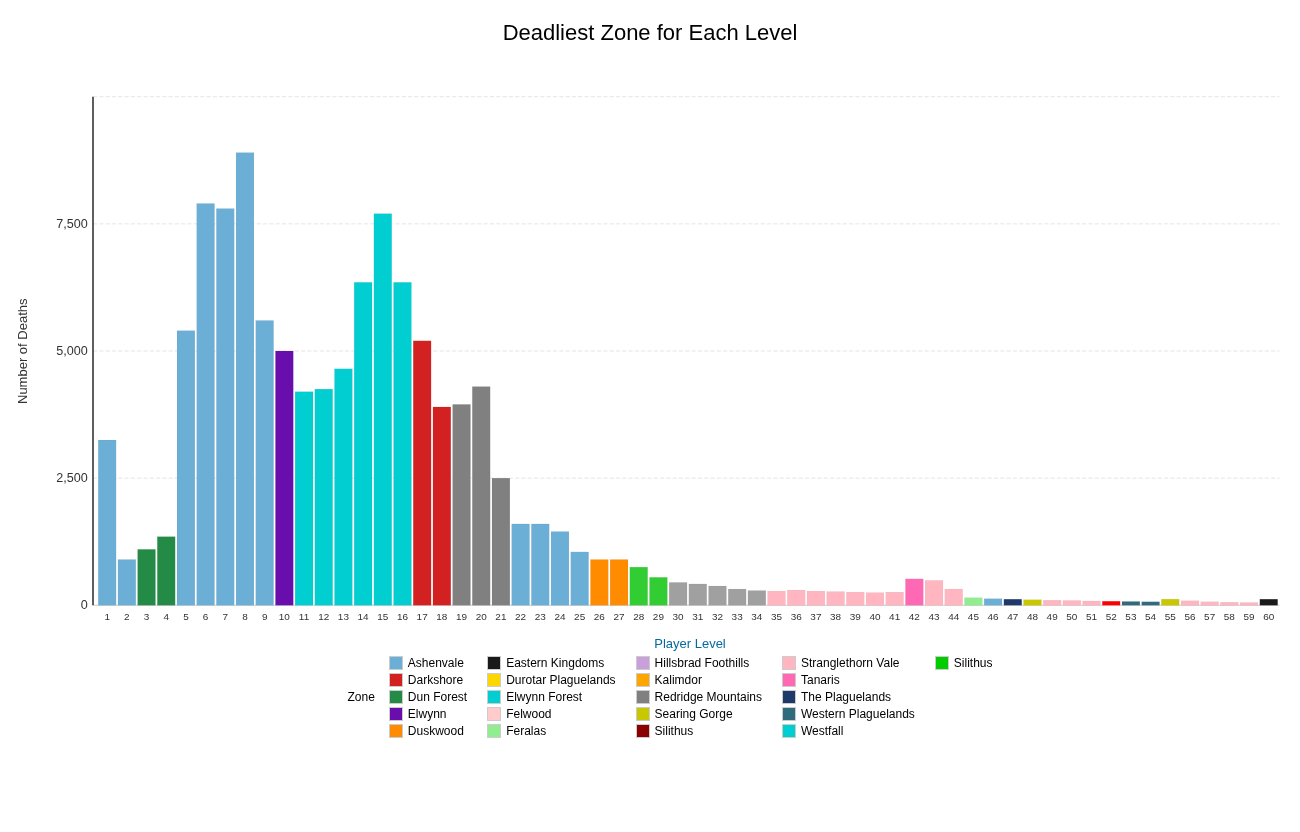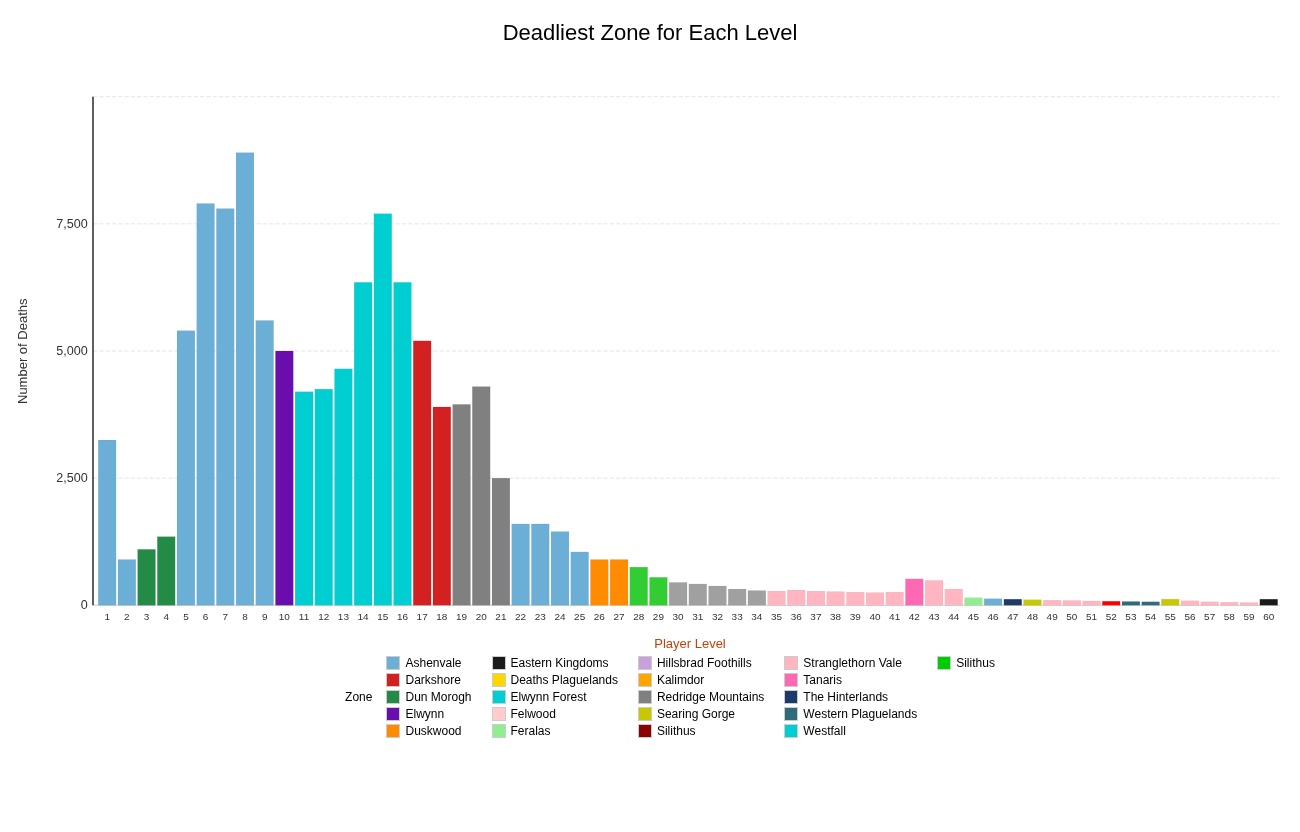--- a/index.html
+++ b/index.html
@@ -218,21 +218,21 @@
           <rect x="1133.75" y="537" width="17" height="3" fill="#ffb6c1" stroke="rgba(0,0,0,0.1)" stroke-width="0.3"></rect>
           <text x="1142.25" y="554" text-anchor="middle" font-size="9.5" fill="#333">58</text>
           <rect x="1152.5" y="537.25" width="17" height="2.75" fill="#ffb6c1" stroke="rgba(0,0,0,0.1)" stroke-width="0.3"></rect>
           <text x="1161" y="554" text-anchor="middle" font-size="9.5" fill="#333">59</text>
           <rect x="1171.25" y="534" width="17" height="6" fill="#1a1a1a" stroke="rgba(0,0,0,0.1)" stroke-width="0.3"></rect>
           <text x="1179.75" y="554" text-anchor="middle" font-size="9.5" fill="#333">60</text>
         </svg>
     </div>
   </div>
 
-  <div style="text-align:center; margin-left:80px; font-size:13px; color:#c2410c; margin-top:-10px;">Player Level</div>
+  <div style="text-align:center; margin-left:80px; font-size:13px; color:#0369a1; margin-top:-10px;">Player Level</div>
 
   <div class="legend-area">
     <div class="legend-wrapper">
       <div style="font-size:12px; margin-right:14px; align-self:center;">Zone</div>
       <div id="legend-grid" class="legend-grid">
       <div class="legend-row">
             <div class="legend-box" style="background-color: rgb(107, 174, 214);"></div>
             <span>Ashenvale</span>
           </div>
           <div class="legend-row">
@@ -250,46 +250,46 @@
           <div class="legend-row">
             <div class="legend-box" style="background-color: rgb(0, 204, 0);"></div>
             <span>Silithus</span>
           </div>
           <div class="legend-row">
             <div class="legend-box" style="background-color: rgb(211, 32, 32);"></div>
             <span>Darkshore</span>
           </div>
           <div class="legend-row">
             <div class="legend-box" style="background-color: rgb(255, 215, 0);"></div>
-            <span>Deaths Plaguelands</span>
+            <span>Durotar Plaguelands</span>
           </div>
           <div class="legend-row">
             <div class="legend-box" style="background-color: rgb(255, 165, 0);"></div>
             <span>Kalimdor</span>
           </div>
           <div class="legend-row">
             <div class="legend-box" style="background-color: rgb(255, 105, 180);"></div>
             <span>Tanaris</span>
           </div>
           <div class="legend-row" style="visibility: hidden;">&nbsp;</div>
           <div class="legend-row">
             <div class="legend-box" style="background-color: rgb(35, 139, 69);"></div>
-            <span>Dun Morogh</span>
+            <span>Dun Forest</span>
           </div>
           <div class="legend-row">
             <div class="legend-box" style="background-color: rgb(0, 206, 209);"></div>
             <span>Elwynn Forest</span>
           </div>
           <div class="legend-row">
             <div class="legend-box" style="background-color: rgb(128, 128, 128);"></div>
             <span>Redridge Mountains</span>
           </div>
           <div class="legend-row">
             <div class="legend-box" style="background-color: rgb(30, 58, 107);"></div>
-            <span>The Hinterlands</span>
+            <span>The Plaguelands</span>
           </div>
           <div class="legend-row" style="visibility: hidden;">&nbsp;</div>
           <div class="legend-row">
             <div class="legend-box" style="background-color: rgb(106, 13, 173);"></div>
             <span>Elwynn</span>
           </div>
           <div class="legend-row">
             <div class="legend-box" style="background-color: rgb(255, 204, 203);"></div>
             <span>Felwood</span>
           </div>

